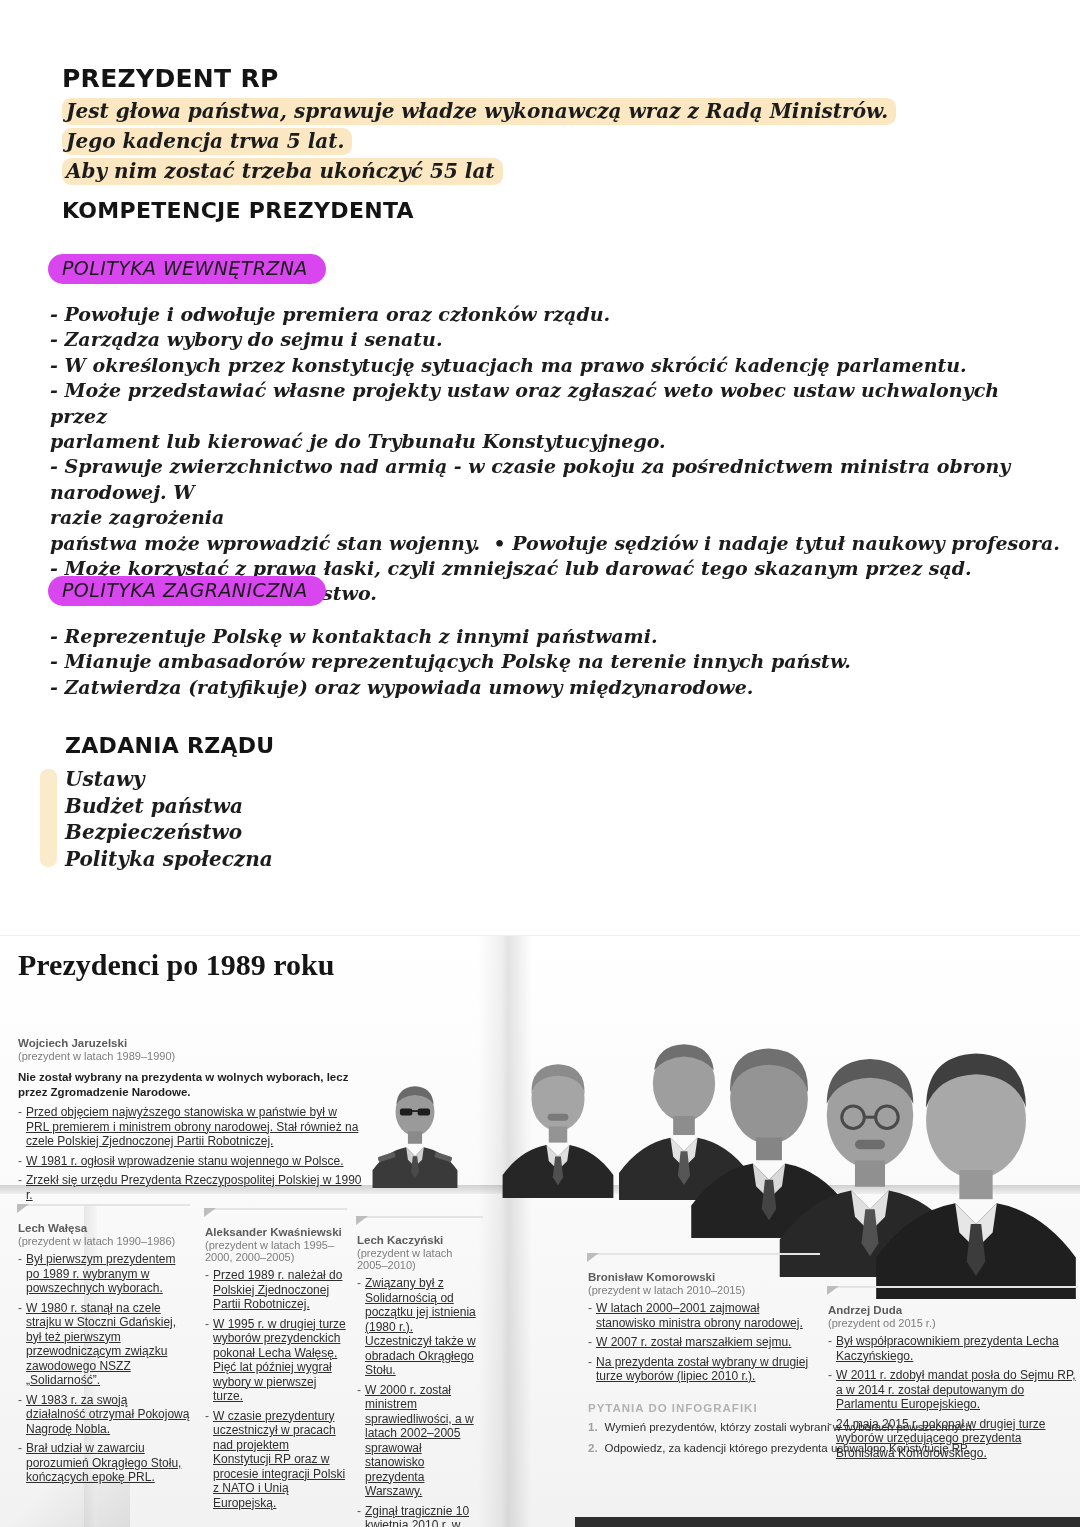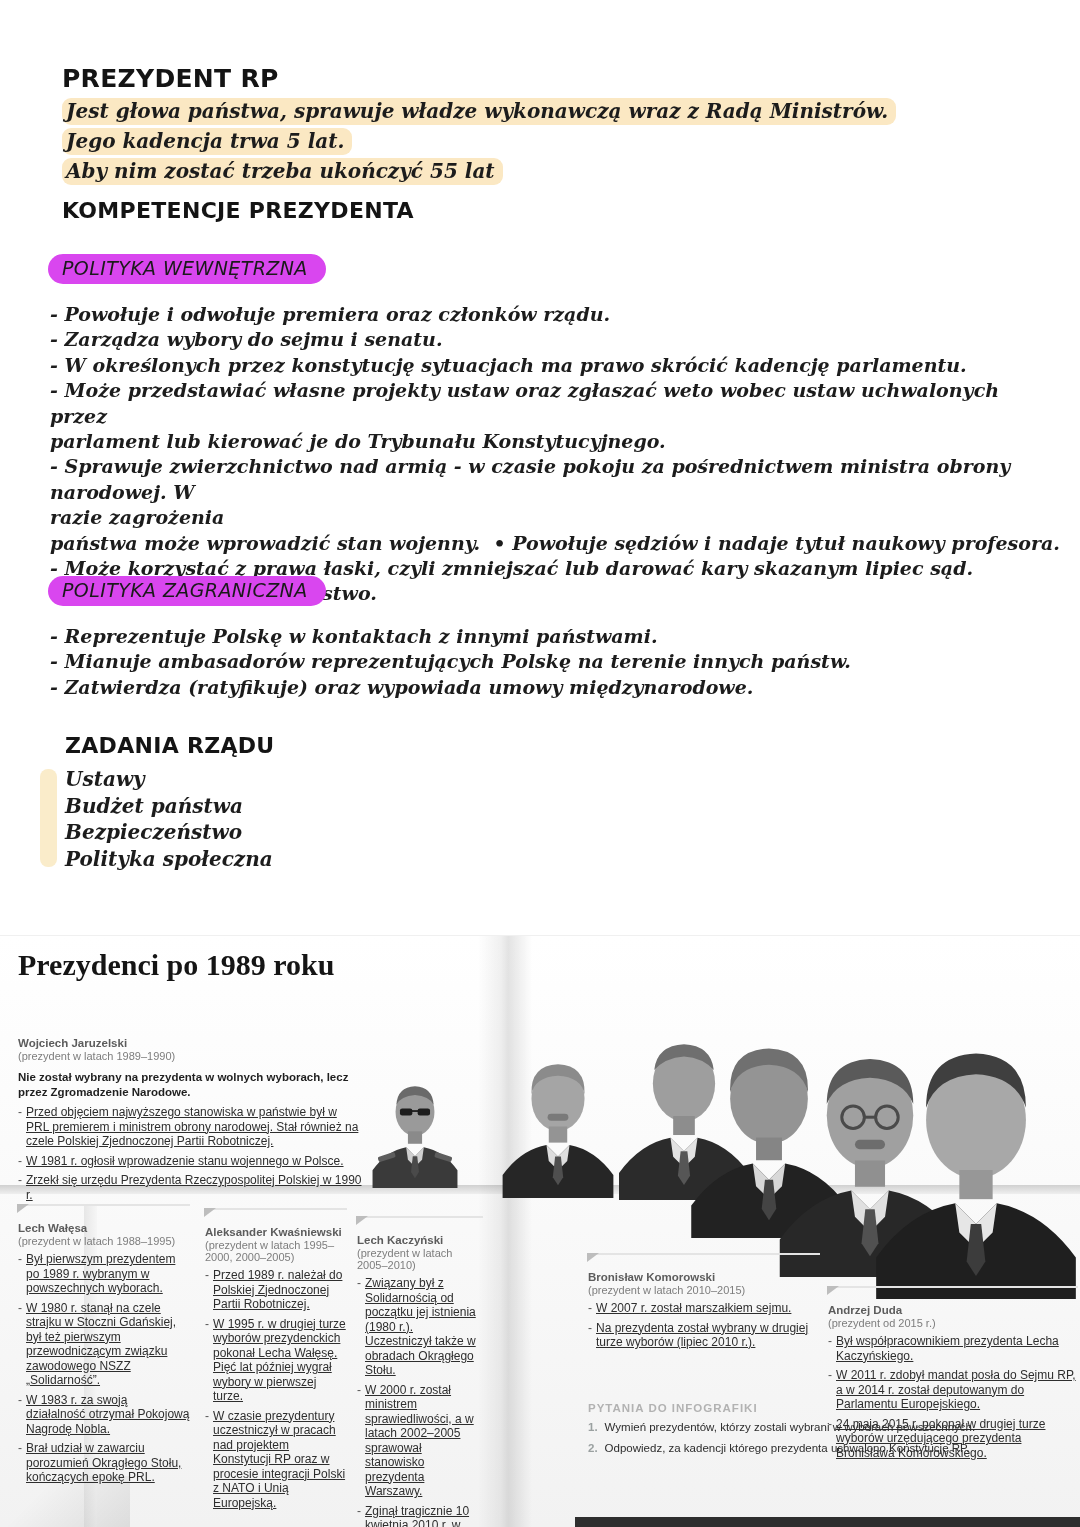--- a/index.html
+++ b/index.html
@@ -99,21 +99,21 @@
 
 <div class="abs hand hand-list list1">
   <p class="hand-item">- Powołuje i odwołuje premiera oraz członków rządu.</p>
   <p class="hand-item">- Zarządza wybory do sejmu i senatu.</p>
   <p class="hand-item">- W określonych przez konstytucję sytuacjach ma prawo skrócić kadencję parlamentu.</p>
   <p class="hand-item">- Może przedstawiać własne projekty ustaw oraz zgłaszać weto wobec ustaw uchwalonych przez
 parlament lub kierować je do Trybunału Konstytucyjnego.</p>
   <p class="hand-item">- Sprawuje zwierzchnictwo nad armią - w czasie pokoju za pośrednictwem ministra obrony narodowej. W
 razie zagrożenia
 państwa może wprowadzić stan wojenny.  • Powołuje sędziów i nadaje tytuł naukowy profesora.</p>
-  <p class="hand-item">- Może korzystać z prawa łaski, czyli zmniejszać lub darować kary skazanym lipiec sąd.</p>
+  <p class="hand-item">- Może korzystać z prawa łaski, czyli zmniejszać lub darować tego skazanym przez sąd.</p>
   <p class="hand-item">- Nadaje polskie obywatelstwo.</p>
 </div>
 
 <div class="abs pill pill2">POLITYKA ZAGRANICZNA</div>
 
 <div class="abs hand hand-list list2">
   <p class="hand-item">- Reprezentuje Polskę w kontaktach z innymi państwami.</p>
   <p class="hand-item">- Mianuje ambasadorów reprezentujących Polskę na terenie innych państw.</p>
   <p class="hand-item">- Zatwierdza (ratyfikuje) oraz wypowiada umowy międzynarodowe.</p>
 </div>
@@ -218,21 +218,21 @@
       <path d="M26 38 Q26 13 50 12 Q74 13 74 38 Q69 23 50 22 Q31 23 26 38 Z" fill="#3f3f3f"></path>
       <rect x="42" y="68" width="16" height="14" fill="#979797"></rect>
       <path d="M2 130 L2 110 Q18 88 40 84 L50 94 L60 84 Q82 88 98 110 L98 130 Z" fill="#1f1f1f"></path>
       <path d="M40 84 L50 94 L60 84 L58 98 L50 106 L42 98 Z" fill="#e6e6e6"></path>
       <path d="M47.5 94 L52.5 94 L54.5 112 L50 119 L45.5 112 Z" fill="#3c3c3c"></path>
     </svg>
   </div>
 
   <div class="abs col col-walesa">
     <div class="p-name">Lech Wałęsa</div>
-    <div class="p-term">(prezydent w latach 1988–1995)</div>
+    <div class="p-term">(prezydent w latach 1990–1986)</div>
     <div class="ib">Był pierwszym prezydentem po 1989 r. wybranym w powszechnych wyborach.</div>
     <div class="ib">W 1980 r. stanął na czele strajku w Stoczni Gdańskiej, był też pierwszym przewodniczącym związku zawodowego NSZZ „Solidarność”.</div>
     <div class="ib">W 1983 r. za swoją działalność otrzymał Pokojową Nagrodę Nobla.</div>
     <div class="ib">Brał udział w zawarciu porozumień Okrągłego Stołu, kończących epokę PRL.</div>
   </div>
 
   <div class="abs col col-kwasniewski">
     <div class="p-name">Aleksander Kwaśniewski</div>
     <div class="p-term">(prezydent w latach 1995–2000, 2000–2005)</div>
     <div class="ib">Przed 1989 r. należał do Polskiej Zjednoczonej Partii Robotniczej.</div>
@@ -244,20 +244,21 @@
     <div class="p-name">Lech Kaczyński</div>
     <div class="p-term">(prezydent w latach 2005–2010)</div>
     <div class="ib">Związany był z Solidarnością od początku jej istnienia (1980 r.). Uczestniczył także w obradach Okrągłego Stołu.</div>
     <div class="ib">W 2000 r. został ministrem sprawiedliwości, a w latach 2002–2005 sprawował stanowisko prezydenta Warszawy.</div>
     <div class="ib">Zginął tragicznie 10 kwietnia 2010 r. w katastrofie lotniczej pod Smoleńskiem w Rosji.</div>
   </div>
 
   <div class="abs col col-komorowski">
     <div class="p-name">Bronisław Komorowski</div>
     <div class="p-term">(prezydent w latach 2010–2015)</div>
+    <div class="ib">W latach 2000–2001 zajmował stanowisko ministra obrony narodowej.</div>
     <div class="ib">W 2007 r. został marszałkiem sejmu.</div>
     <div class="ib">Na prezydenta został wybrany w drugiej turze wyborów (lipiec 2010 r.).</div>
   </div>
 
   <div class="abs col col-duda">
     <div class="p-name">Andrzej Duda</div>
     <div class="p-term">(prezydent od 2015 r.)</div>
     <div class="ib">Był współpracownikiem prezydenta Lecha Kaczyńskiego.</div>
     <div class="ib">W 2011 r. zdobył mandat posła do Sejmu RP, a w 2014 r. został deputowanym do Parlamentu Europejskiego.</div>
     <div class="ib">24 maja 2015 r. pokonał w drugiej turze wyborów urzędującego prezydenta Bronisława Komorowskiego.</div>

